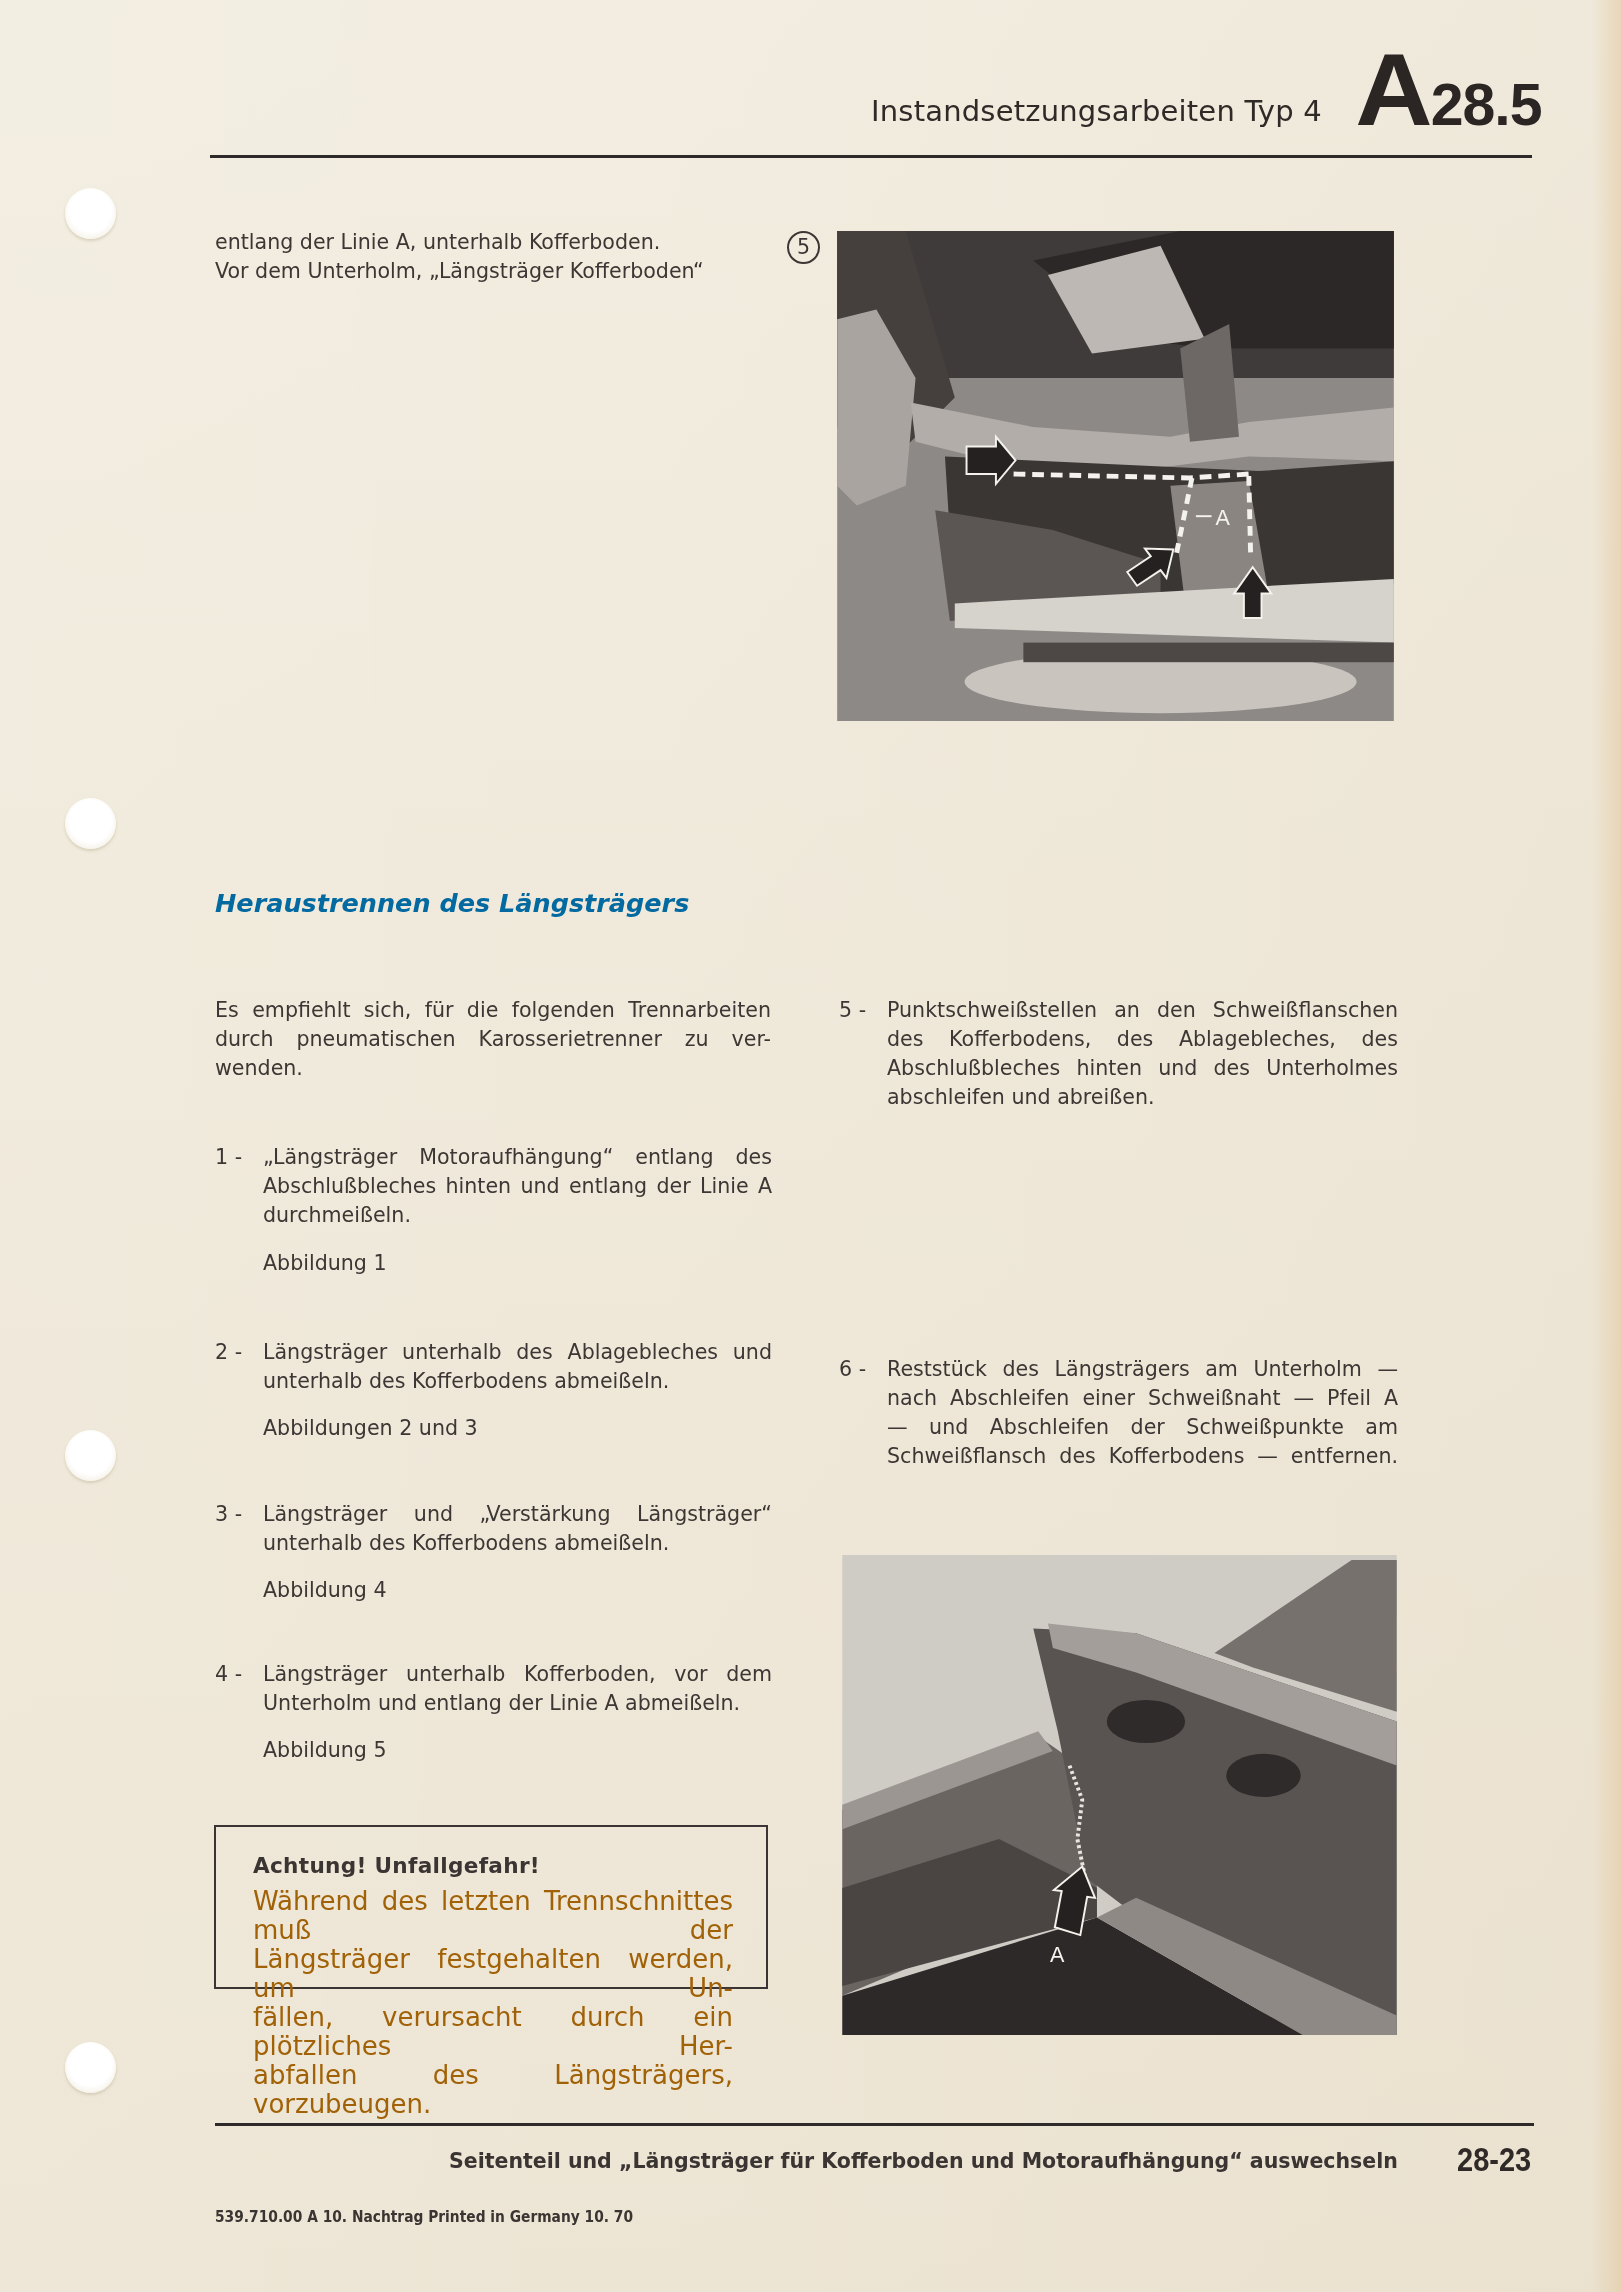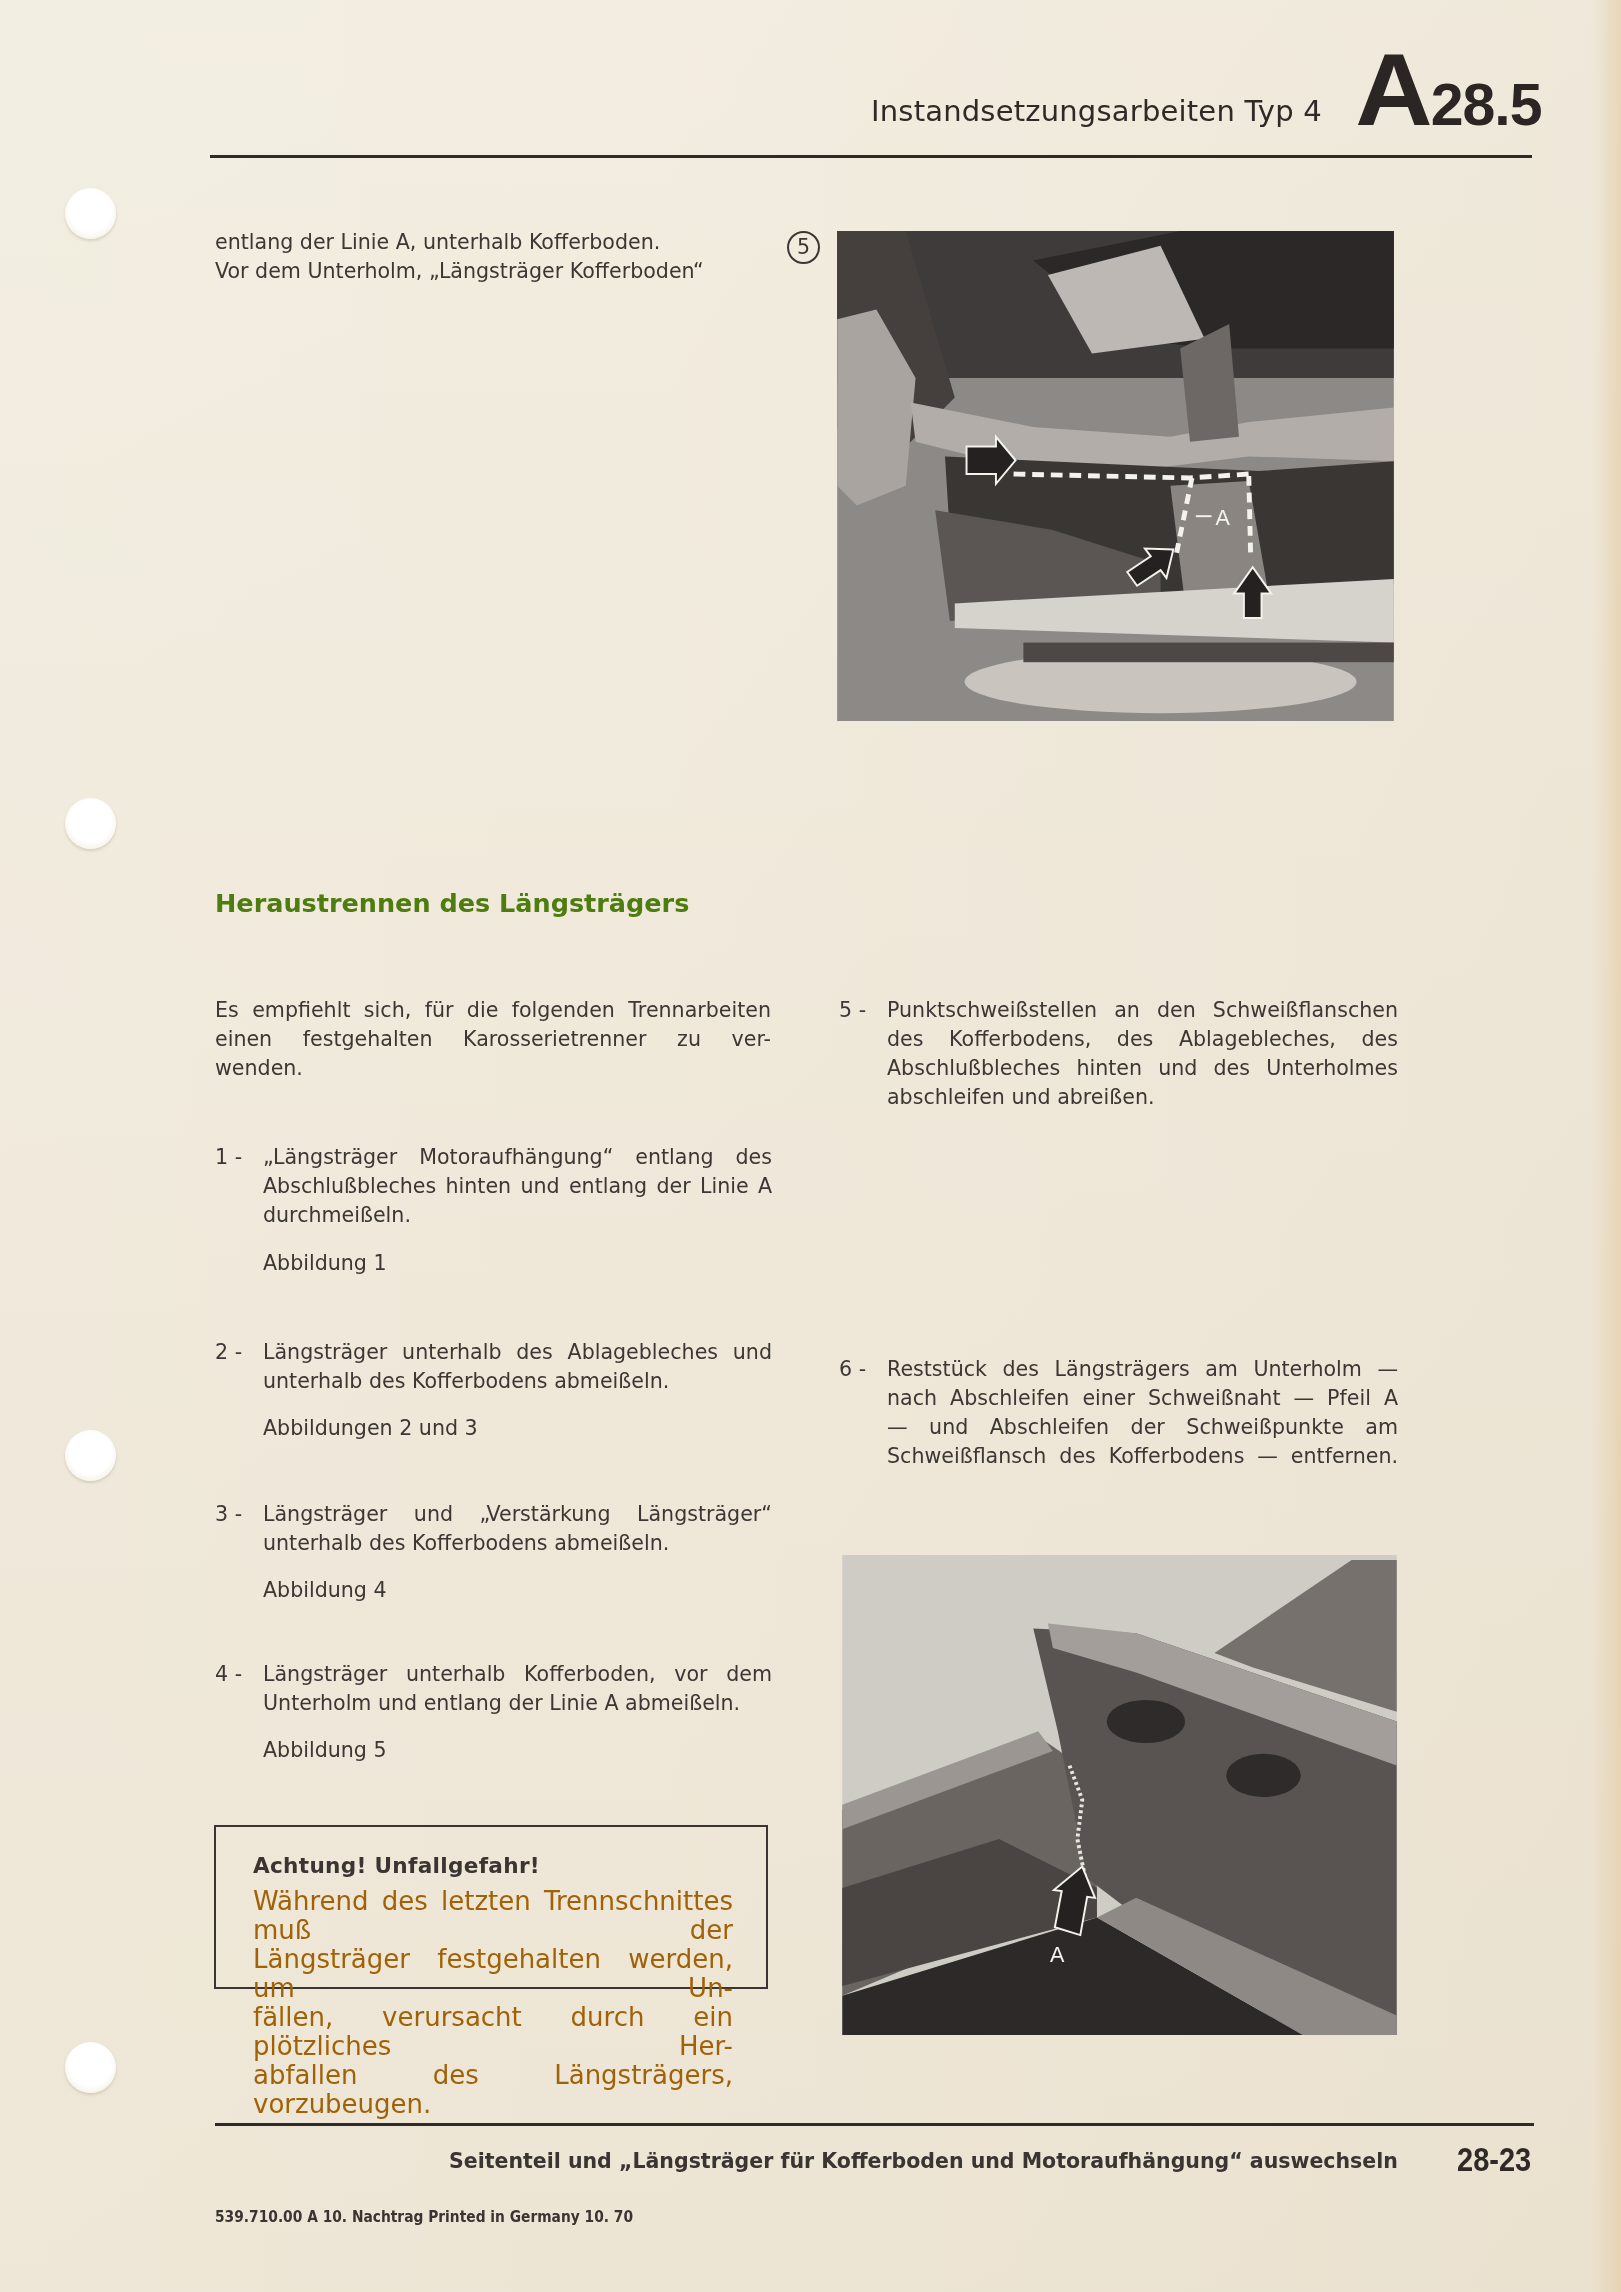--- a/index.html
+++ b/index.html
@@ -39,21 +39,21 @@
   .txt {
     position: absolute; font-size: 20.6px; line-height: 29px; color: #3c3634;
   }
   .fig-num {
     position: absolute; left: 787px; top: 231px; width: 29px; height: 29px;
     border: 2px solid #3b3634; border-radius: 50%;
     font-size: 20.6px; line-height: 29px; text-align: center; color: #3b3634;
   }
   .section-heading {
     position: absolute; left: 215px; top: 888px;
-    font-size: 25.5px; font-weight: bold; color: #4d7c0f;
+    font-size: 25.5px; font-weight: bold; color: #0369a1; font-style: italic;
   }
   .item { position: absolute; font-size: 20.6px; line-height: 29px; color: #3c3634; }
   .item .num { position: absolute; left: 0; top: 0; }
   .item .body { position: absolute; left: 48px; top: 0; text-align: justify; text-align-last: left; }
   .item .ref { position: absolute; left: 48px; }
   .warn-box {
     position: absolute; left: 214px; top: 1825px; width: 554px; height: 164px;
     border: 2.9px solid #3a3534; box-sizing: border-box;
   }
   .warn-title { position: absolute; left: 37px; top: 25.5px; font-size: 21.6px; font-weight: bold; letter-spacing: 0.3px; color: #3a3432; }
@@ -125,21 +125,21 @@
     <polygon points="132,220 162,220 162,210 182,234 162,258 162,248 132,248" fill="#242120" stroke="#f4f2ec" stroke-width="2"></polygon>
     <polygon points="296,348 320,332 314,324 343,325 336,354 330,346 306,362" fill="#242120" stroke="#f4f2ec" stroke-width="2"></polygon>
     <polygon points="415,395 415,370 405,370 424,343 443,370 433,370 433,395" fill="#242120" stroke="#f4f2ec" stroke-width="2"></polygon>
   </svg>
 </div>
 
 <div class="section-heading">Heraustrennen des Längsträgers</div>
 
 <div class="txt" style="left:215px;top:996px;width:556px;">
   <div style="text-align:justify;text-align-last:justify;">Es empfiehlt sich, für die folgenden Trennarbeiten</div>
-  <div style="text-align:justify;text-align-last:justify;">einen festgehalten Karosserietrenner zu ver-</div>
+  <div style="text-align:justify;text-align-last:justify;">durch pneumatischen Karosserietrenner zu ver-</div>
   <div>wenden.</div>
 </div>
 
 <div class="item" style="left:215px;top:1143px;width:557px;height:147px;">
   <span class="num">1 -</span>
   <div class="body" style="width:509px;">
     <div style="text-align:justify;text-align-last:justify;">„Längsträger Motoraufhängung“ entlang des</div>
     <div style="text-align:justify;text-align-last:justify;">Abschlußbleches hinten und entlang der Linie A</div>
     <div>durchmeißeln.</div>
   </div>

